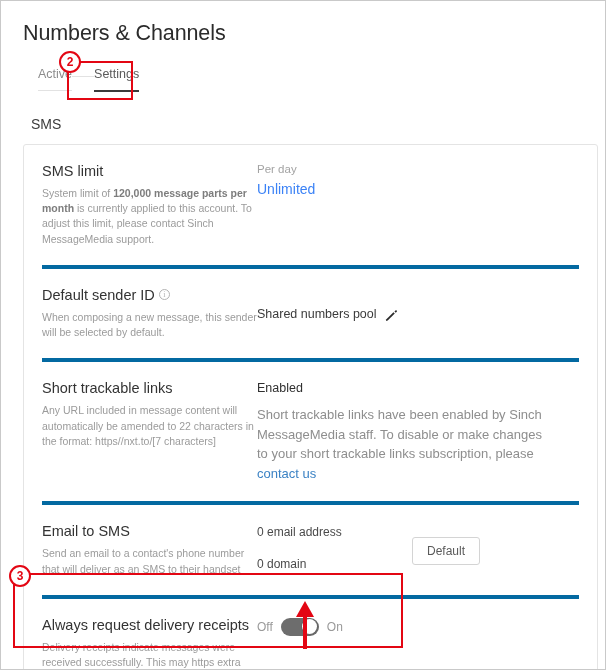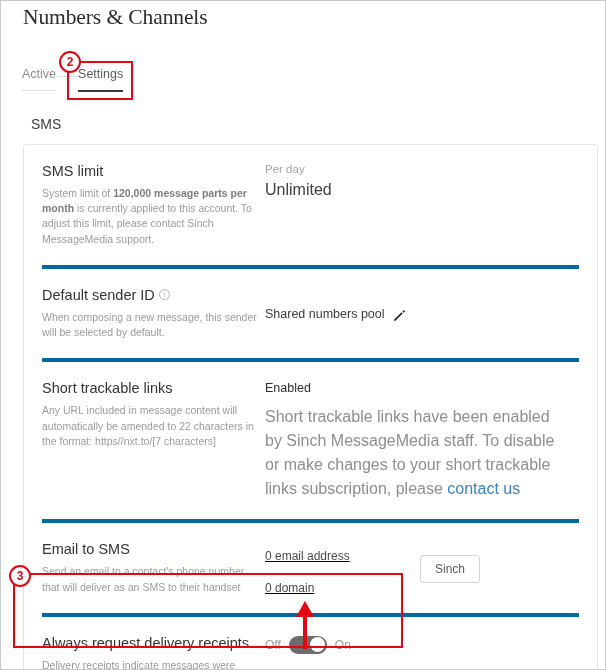--- a/index.html
+++ b/index.html
@@ -17,31 +17,30 @@
     height: 670px;
     background: #ffffff;
     border: 1px solid #c9c9c9;
     overflow: hidden;
   }
 
   
   .page-title {
     position: absolute;
     left: 22px;
-    top: 4px;
+    top: 20px;
     font-size: 21.5px;
     font-weight: 400;
     color: #2b2b2b;
     letter-spacing: -0.1px;
-    font-family: Liberation Serif, serif;
   }
 
   .tabs {
     position: absolute;
-    left: 21px;
+    left: 37px;
     top: 66px;
     display: flex;
     align-items: flex-start;
   }
   .tab {
     font-size: 12.5px;
     color: #8c8c8c;
     padding: 0 0 9px 0;
     border-bottom: 1px solid #e2e2e2;
     text-align: center;
@@ -75,21 +74,21 @@
   .row {
     position: relative;
     display: flex;
     padding: 18px 0 18px 0;
     margin: 0 18px;
     border-bottom: 4px solid #0369a1;
   }
   .row:last-child { border-bottom: none; }
 
   .row-left { width: 215px; flex: 0 0 215px; }
-  .row-right { flex: 1 1 auto; position: relative; display: flex; margin-left: 8px; }
+  .row-right { flex: 1 1 auto; position: relative; display: flex; }
 
   .row-title {
     font-size: 14.5px;
     color: #333333;
     font-weight: 400;
     margin-bottom: 7px;
     display: flex;
     align-items: center;
     gap: 4px;
   }
@@ -115,22 +114,22 @@
   }
 
   
   .limit-col { width: 128px; }
   .limit-label {
     font-size: 11.5px;
     color: #a3a3a3;
     margin-bottom: 6px;
   }
   .limit-value {
-    font-size: 16px;
-    color: #404040;
+    font-size: 14px;
+    color: #3b82f6;
     display: flex;
     align-items: center;
     gap: 9px;
   }
 
   .pencil-icon {
     display: inline-block;
     width: 13px;
     height: 13px;
     cursor: pointer;
@@ -150,29 +149,29 @@
   }
 
   
   .tl-right { display: block; padding-top: 1px; }
   .tl-status {
     font-size: 12.5px;
     color: #2f2f2f;
     margin-bottom: 10px;
   }
   .tl-desc {
-    font-size: 16px;
+    font-size: 13px;
     line-height: 1.5;
     color: #8e8e8e;
     max-width: 290px;
   }
   .link { color: #3b82c4; text-decoration: none; cursor: pointer; }
 
   
-  .ets-right { display: flex; align-items: flex-end; width: 100%; text-decoration: underline; }
+  .ets-right { display: flex; align-items: flex-start; width: 100%; }
   .ets-stats { padding-top: 2px; }
   .ets-stat {
     font-size: 12px;
     color: #4a4a4a;
   }
   .ets-stat + .ets-stat { margin-top: 18px; }
   .update-btn {
     position: absolute;
     left: 155px;
     top: 14px;
@@ -317,21 +316,21 @@
     <div class="row">
       <div class="row-left">
         <div class="row-title">Email to SMS</div>
         <div class="row-desc">Send an email to a contact's phone number that will deliver as an SMS to their handset</div>
       </div>
       <div class="row-right ets-right">
         <div class="ets-stats">
           <div class="ets-stat">0 email address</div>
           <div class="ets-stat">0 domain</div>
         </div>
-        <button class="update-btn">Sinch</button>
+        <button class="update-btn">Default</button>
       </div>
     </div>
 
     <div class="row">
       <div class="row-left">
         <div class="row-title">Always request delivery receipts</div>
         <div class="row-desc">Delivery receipts indicate messages were received successfully. This may https extra charges.</div>
       </div>
       <div class="row-right dr-right">
         <div class="toggle-wrap">

